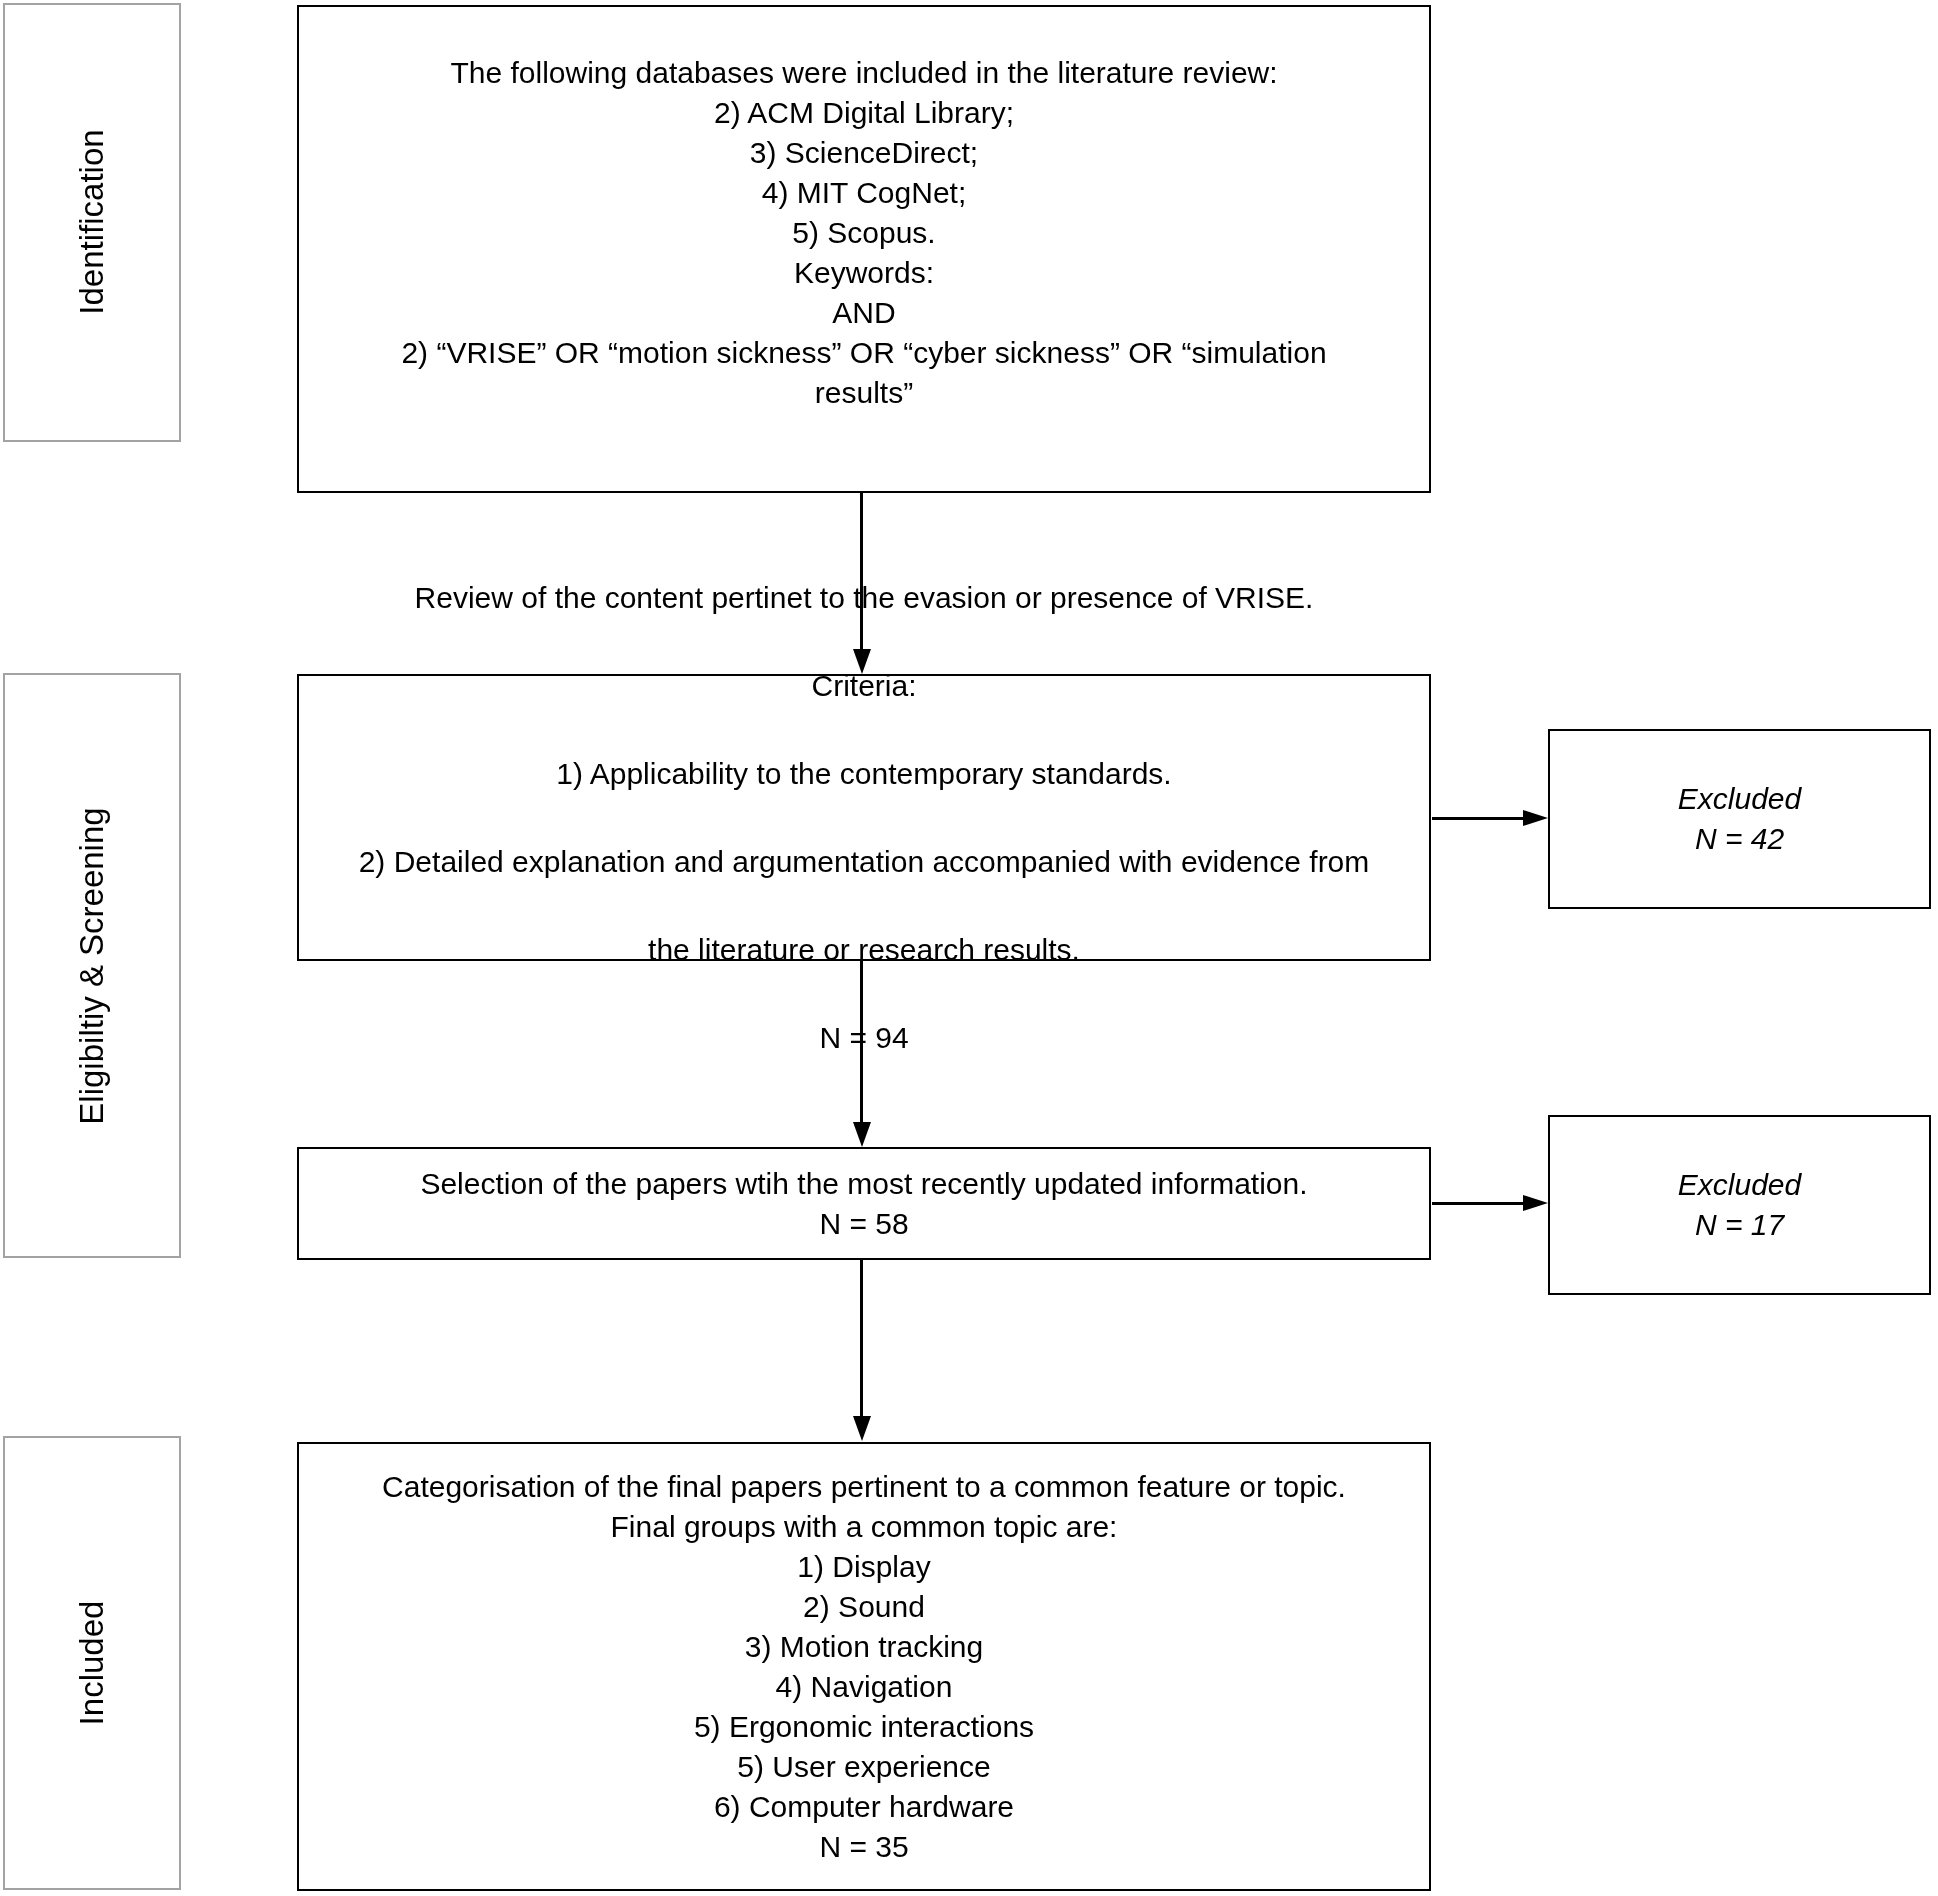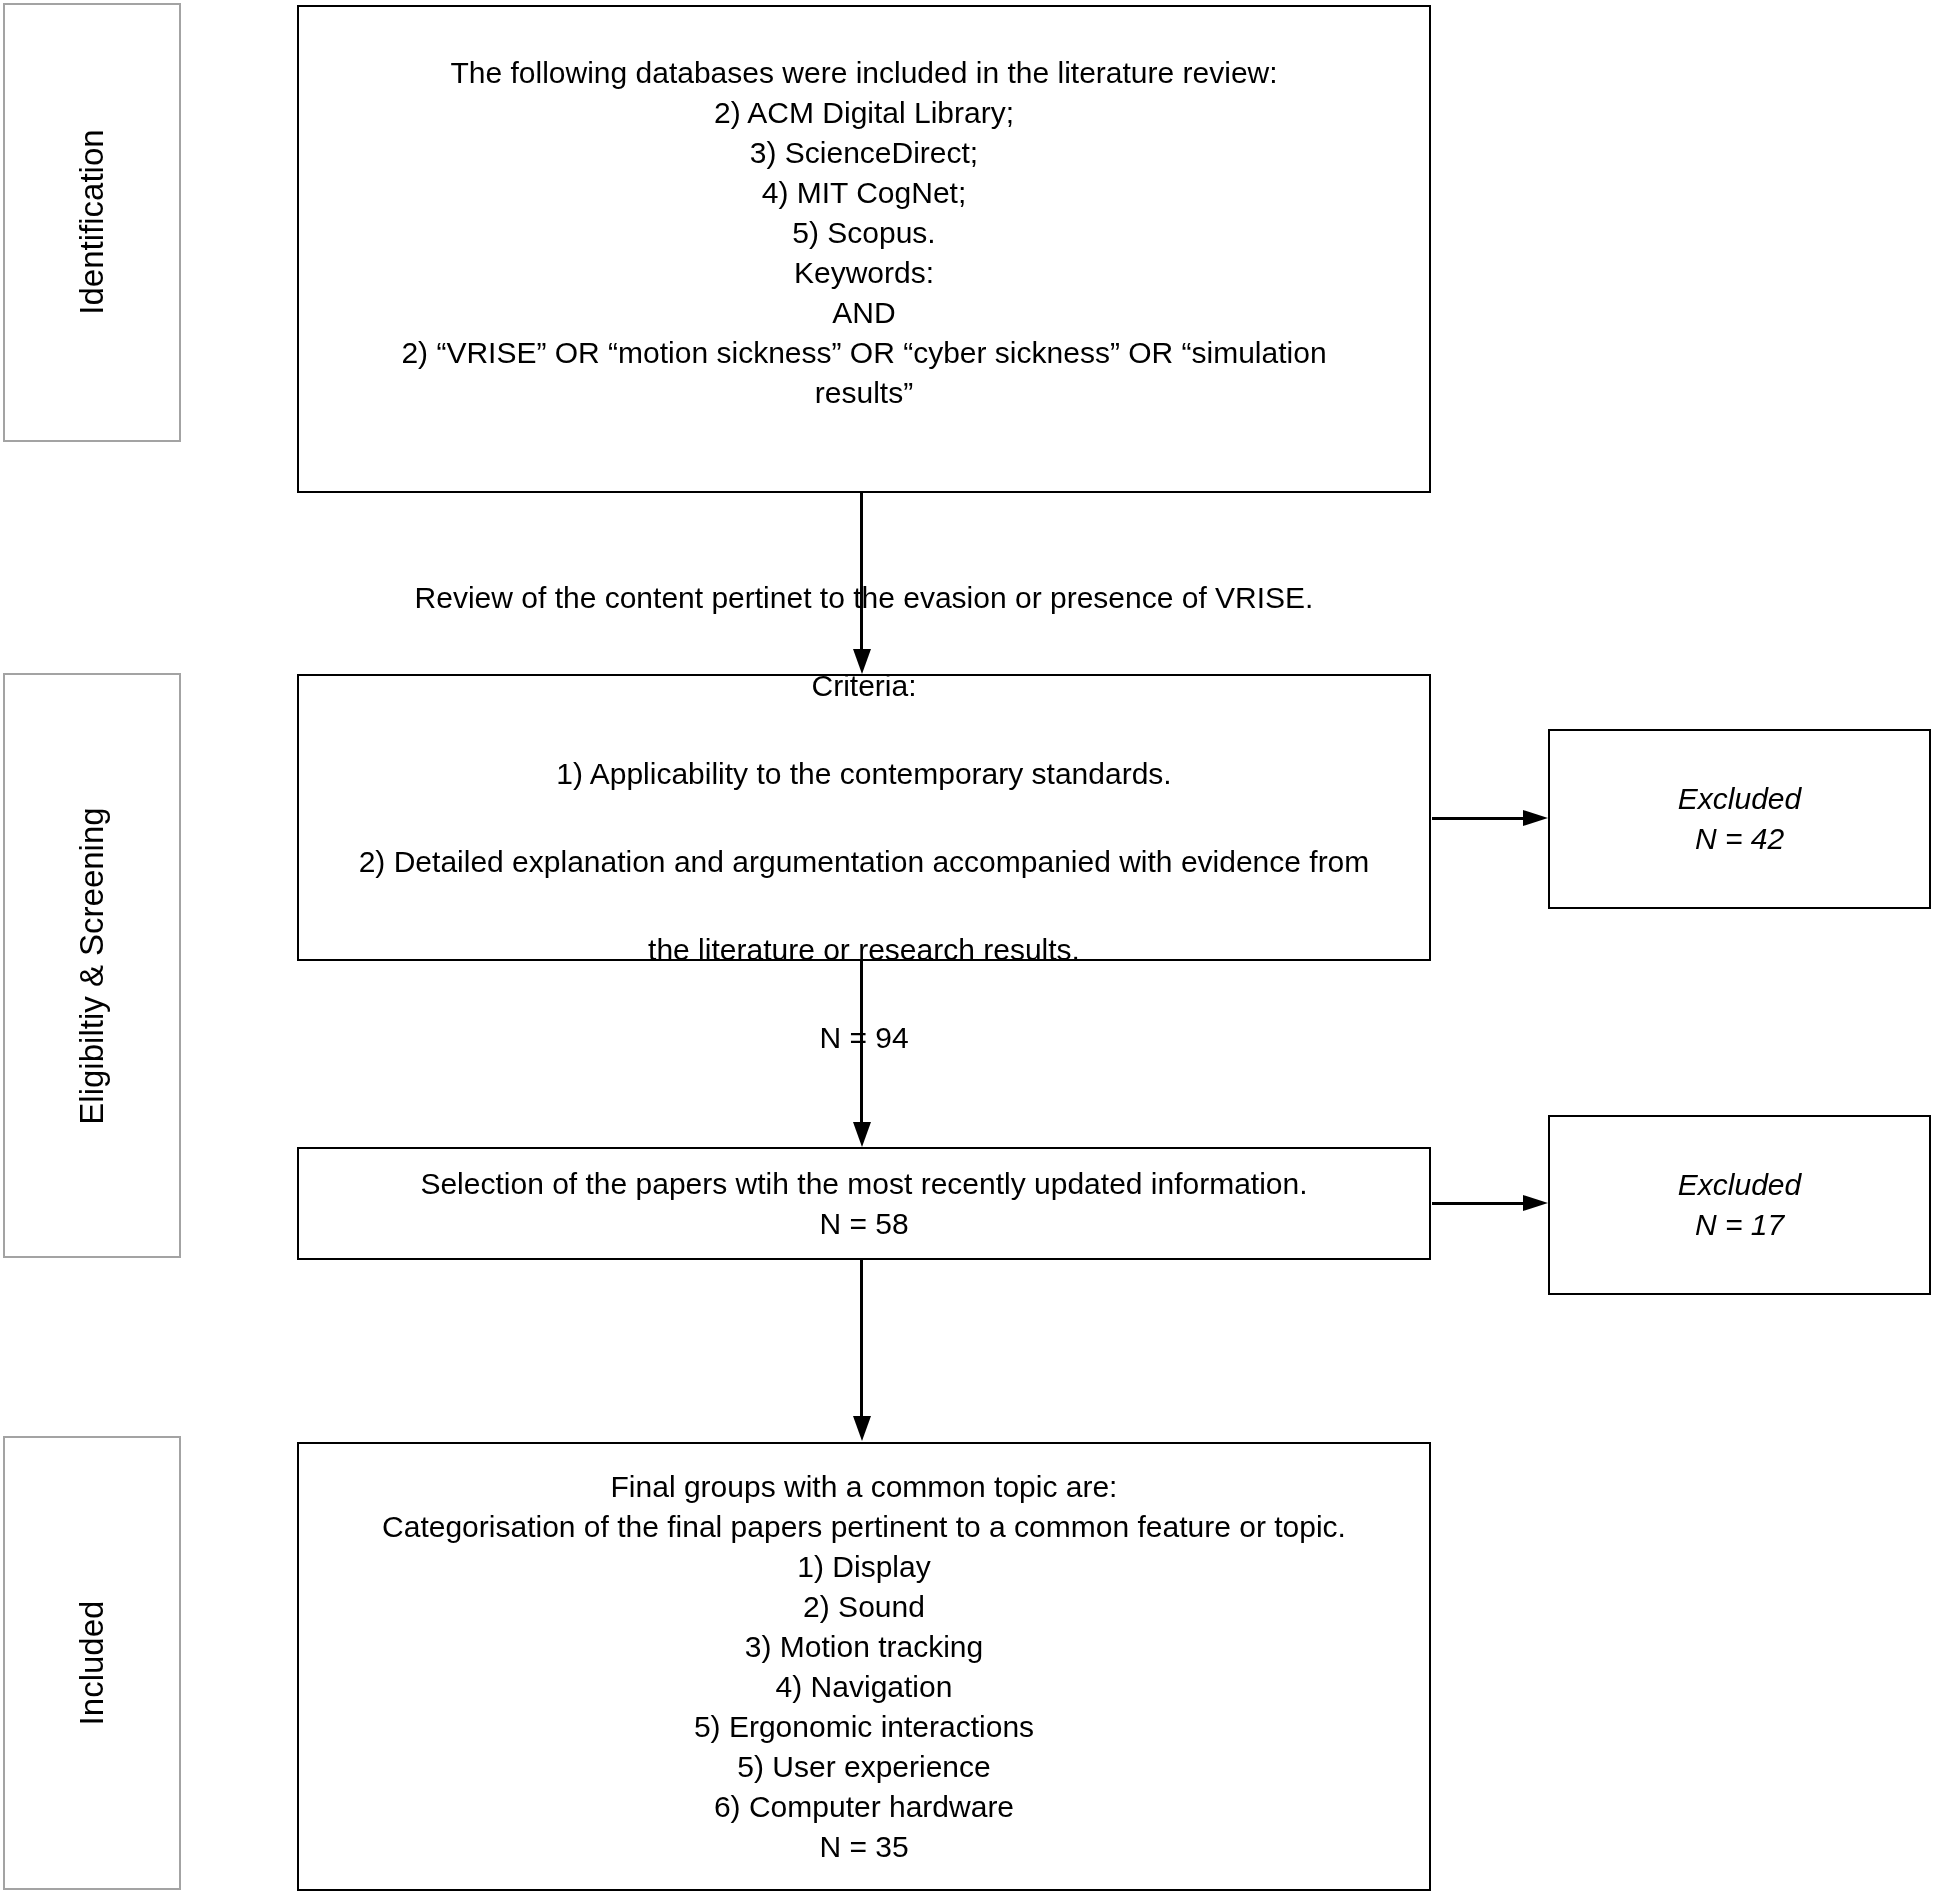--- a/index.html
+++ b/index.html
@@ -151,22 +151,22 @@
 
   <div class="xbox" id="xbox-17">
     <div class="line">Excluded</div>
     <div class="line">N = 17</div>
   </div>
 
   <div class="vline" id="arrow3-shaft"></div>
   <div class="head-down" id="arrow3-head"></div>
 
   <div class="fbox" id="box-categorisation">
+    <div class="line">Categorisation of the final papers pertinent to a common feature or topic.</div>
     <div class="line">Final groups with a common topic are:</div>
-    <div class="line">Categorisation of the final papers pertinent to a common feature or topic.</div>
     <div class="line">1) Display</div>
     <div class="line">2) Sound</div>
     <div class="line">3) Motion tracking</div>
     <div class="line">4) Navigation</div>
     <div class="line">5) Ergonomic interactions</div>
     <div class="line">5) User experience</div>
     <div class="line">6) Computer hardware</div>
     <div class="line">N = 35</div>
   </div>
 

